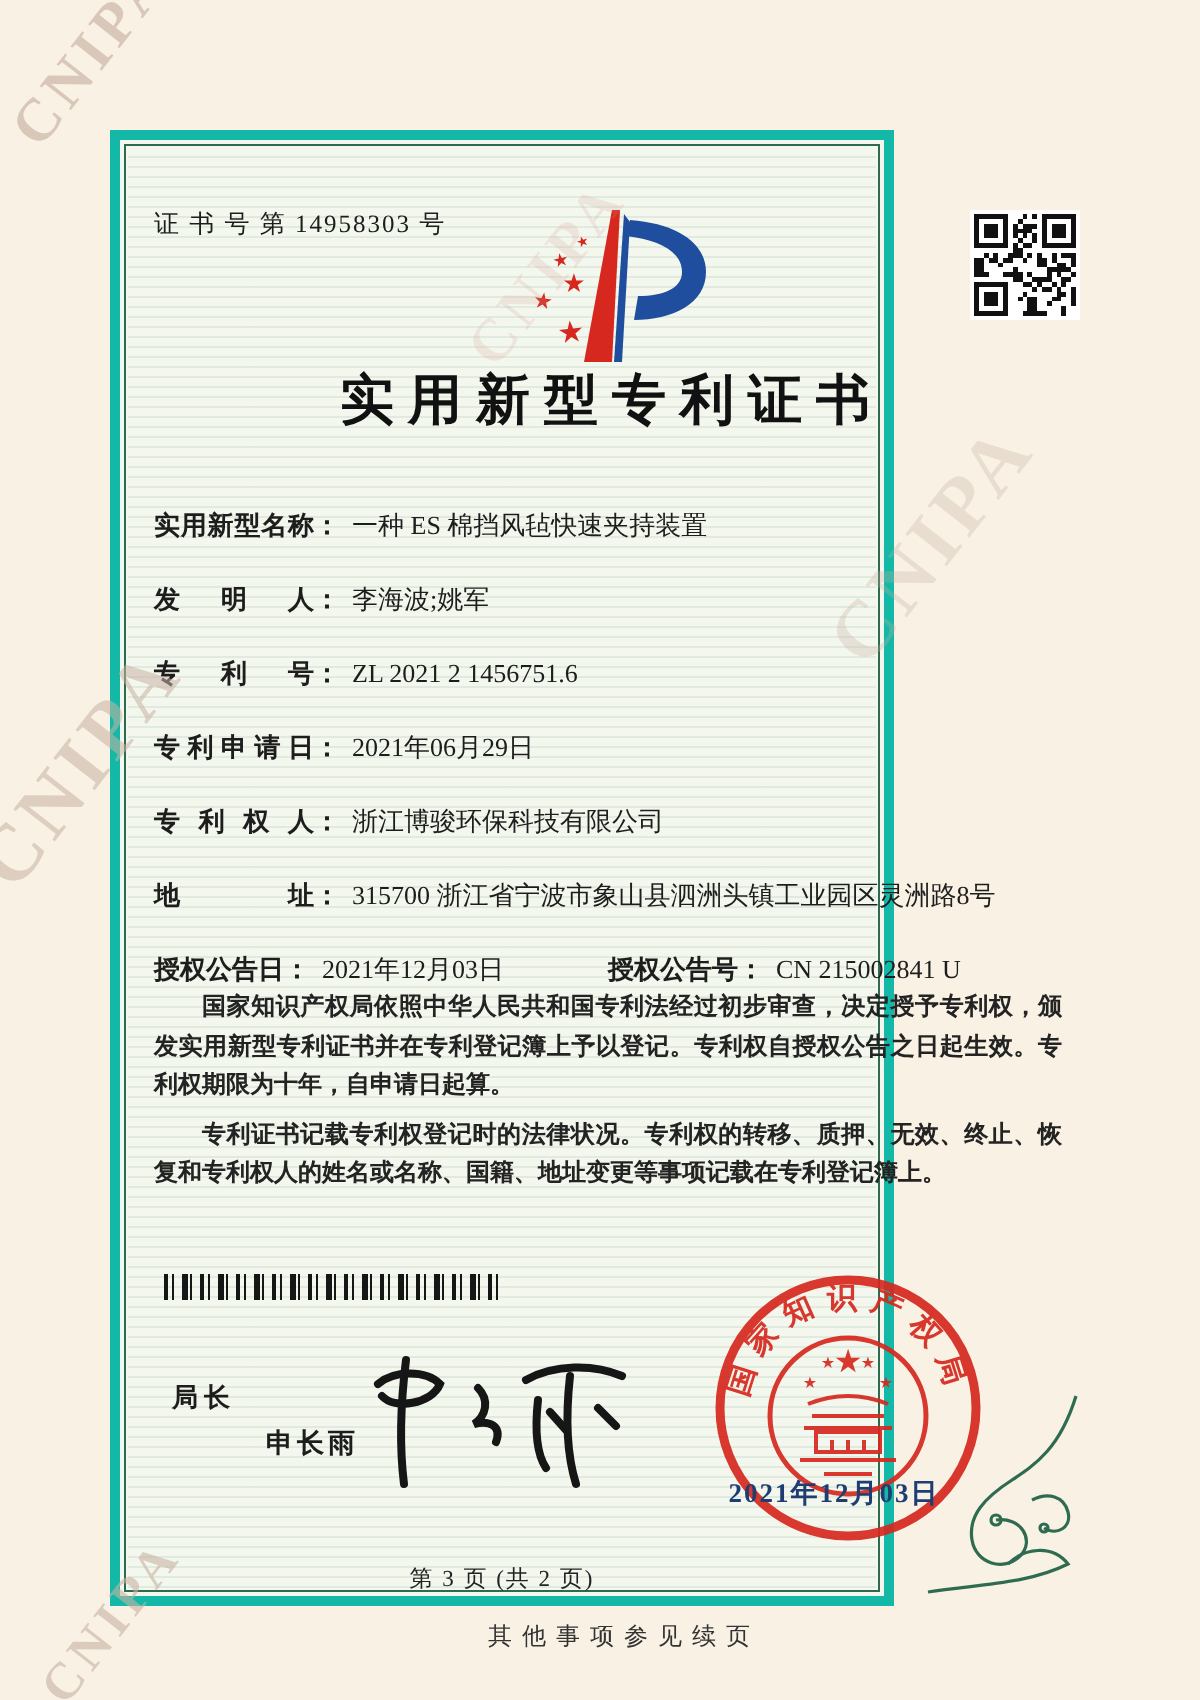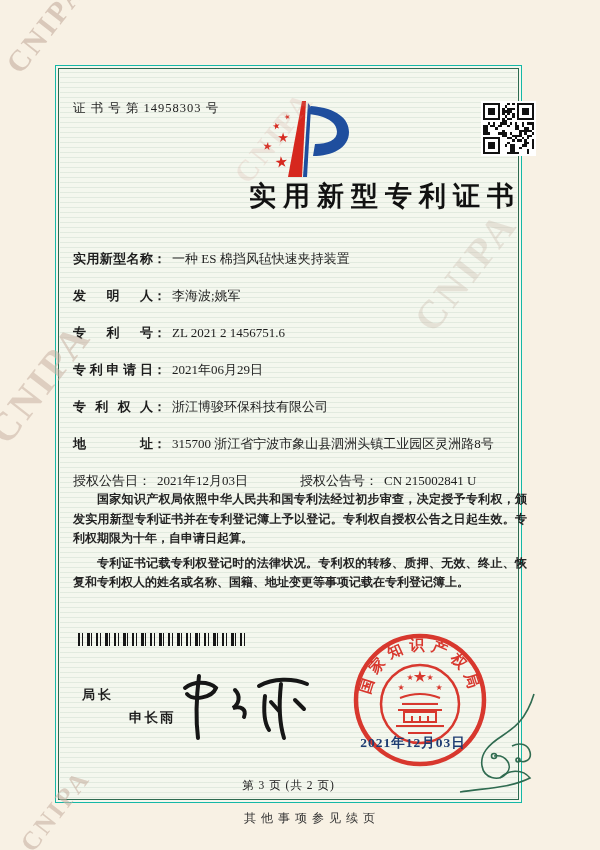--- a/index.html
+++ b/index.html
@@ -14,23 +14,23 @@
     font-family:"Liberation Serif","DejaVu Serif",serif;
     transform:rotate(-52deg);pointer-events:none;user-select:none;
   }
   .wm1{left:-8px;top:10px;font-size:30px;color:#c9b3a4;opacity:.65;}
   .wm2{left:396px;top:248px;font-size:40px;color:#c4b0a2;opacity:.30;}
   .wm3{left:-30px;top:360px;font-size:40px;color:#c9b3a4;opacity:.55;}
   .wm4{left:8px;top:796px;font-size:26px;color:#c9b3a4;opacity:.6;}
   .wm5{left:220px;top:120px;font-size:30px;color:#d3998d;opacity:.18;}
 
   .inner{
-    position:absolute;left:55px;top:65px;width:467px;height:738px;
+    position:absolute;left:55px;top:65px;width:392px;height:738px;
     box-sizing:border-box;background:#f4f7ee;
-    border:1px solid #14b8a6;z-index:2;
+    border:5px solid #14b8a6;z-index:2;
   }
   .inner .edge{position:absolute;inset:2px;border:1px solid #2d6b50;pointer-events:none;z-index:0;}
   .inner::before{
     content:"";position:absolute;inset:4px;z-index:0;
     background:repeating-linear-gradient(0deg,rgba(60,120,90,.10) 0 1px,transparent 1px 5px);
     pointer-events:none;
   }
   .inner > div, .inner > svg{position:absolute;z-index:1;}
 
   .cert-number{left:17px;top:34px;font-size:12.5px;letter-spacing:1px;}
@@ -40,21 +40,21 @@
 
   .title{left:0;top:112px;width:100%;text-align:right;
     font-size:27px;font-weight:700;letter-spacing:7px;color:#111;}
 
   .fields{left:17px;top:184px;width:455px;font-size:13px;}
   .frow{height:24px;margin-bottom:13px;white-space:nowrap;}
   .flabel{display:inline-block;width:80px;text-align:justify;text-align-last:justify;font-weight:600;}
   .fcolon{font-weight:600;}
   .fvalue{margin-left:6px;}
   .grow{height:24px;white-space:nowrap;font-size:13px;}
-  .glabel{font-weight:400;}
+  .glabel{font-weight:700;}
   .gsecond{margin-left:52px;}
 
   .paras{left:17px;top:424px;width:454px;font-size:12px;line-height:19.5px;
     text-align:justify;color:#232323;}
   .paras p{margin:0;text-indent:2em;font-weight:bold;}
   .paras p + p{margin-top:5px;}
 
   .barcode{left:22px;top:567px;width:170px;height:13px;
     background:
       repeating-linear-gradient(90deg,#161616 0 2px,transparent 2px 4px,#161616 4px 5px,transparent 5px 9px,#161616 9px 12px,transparent 12px 13px,#161616 13px 14px,transparent 14px 18px);

